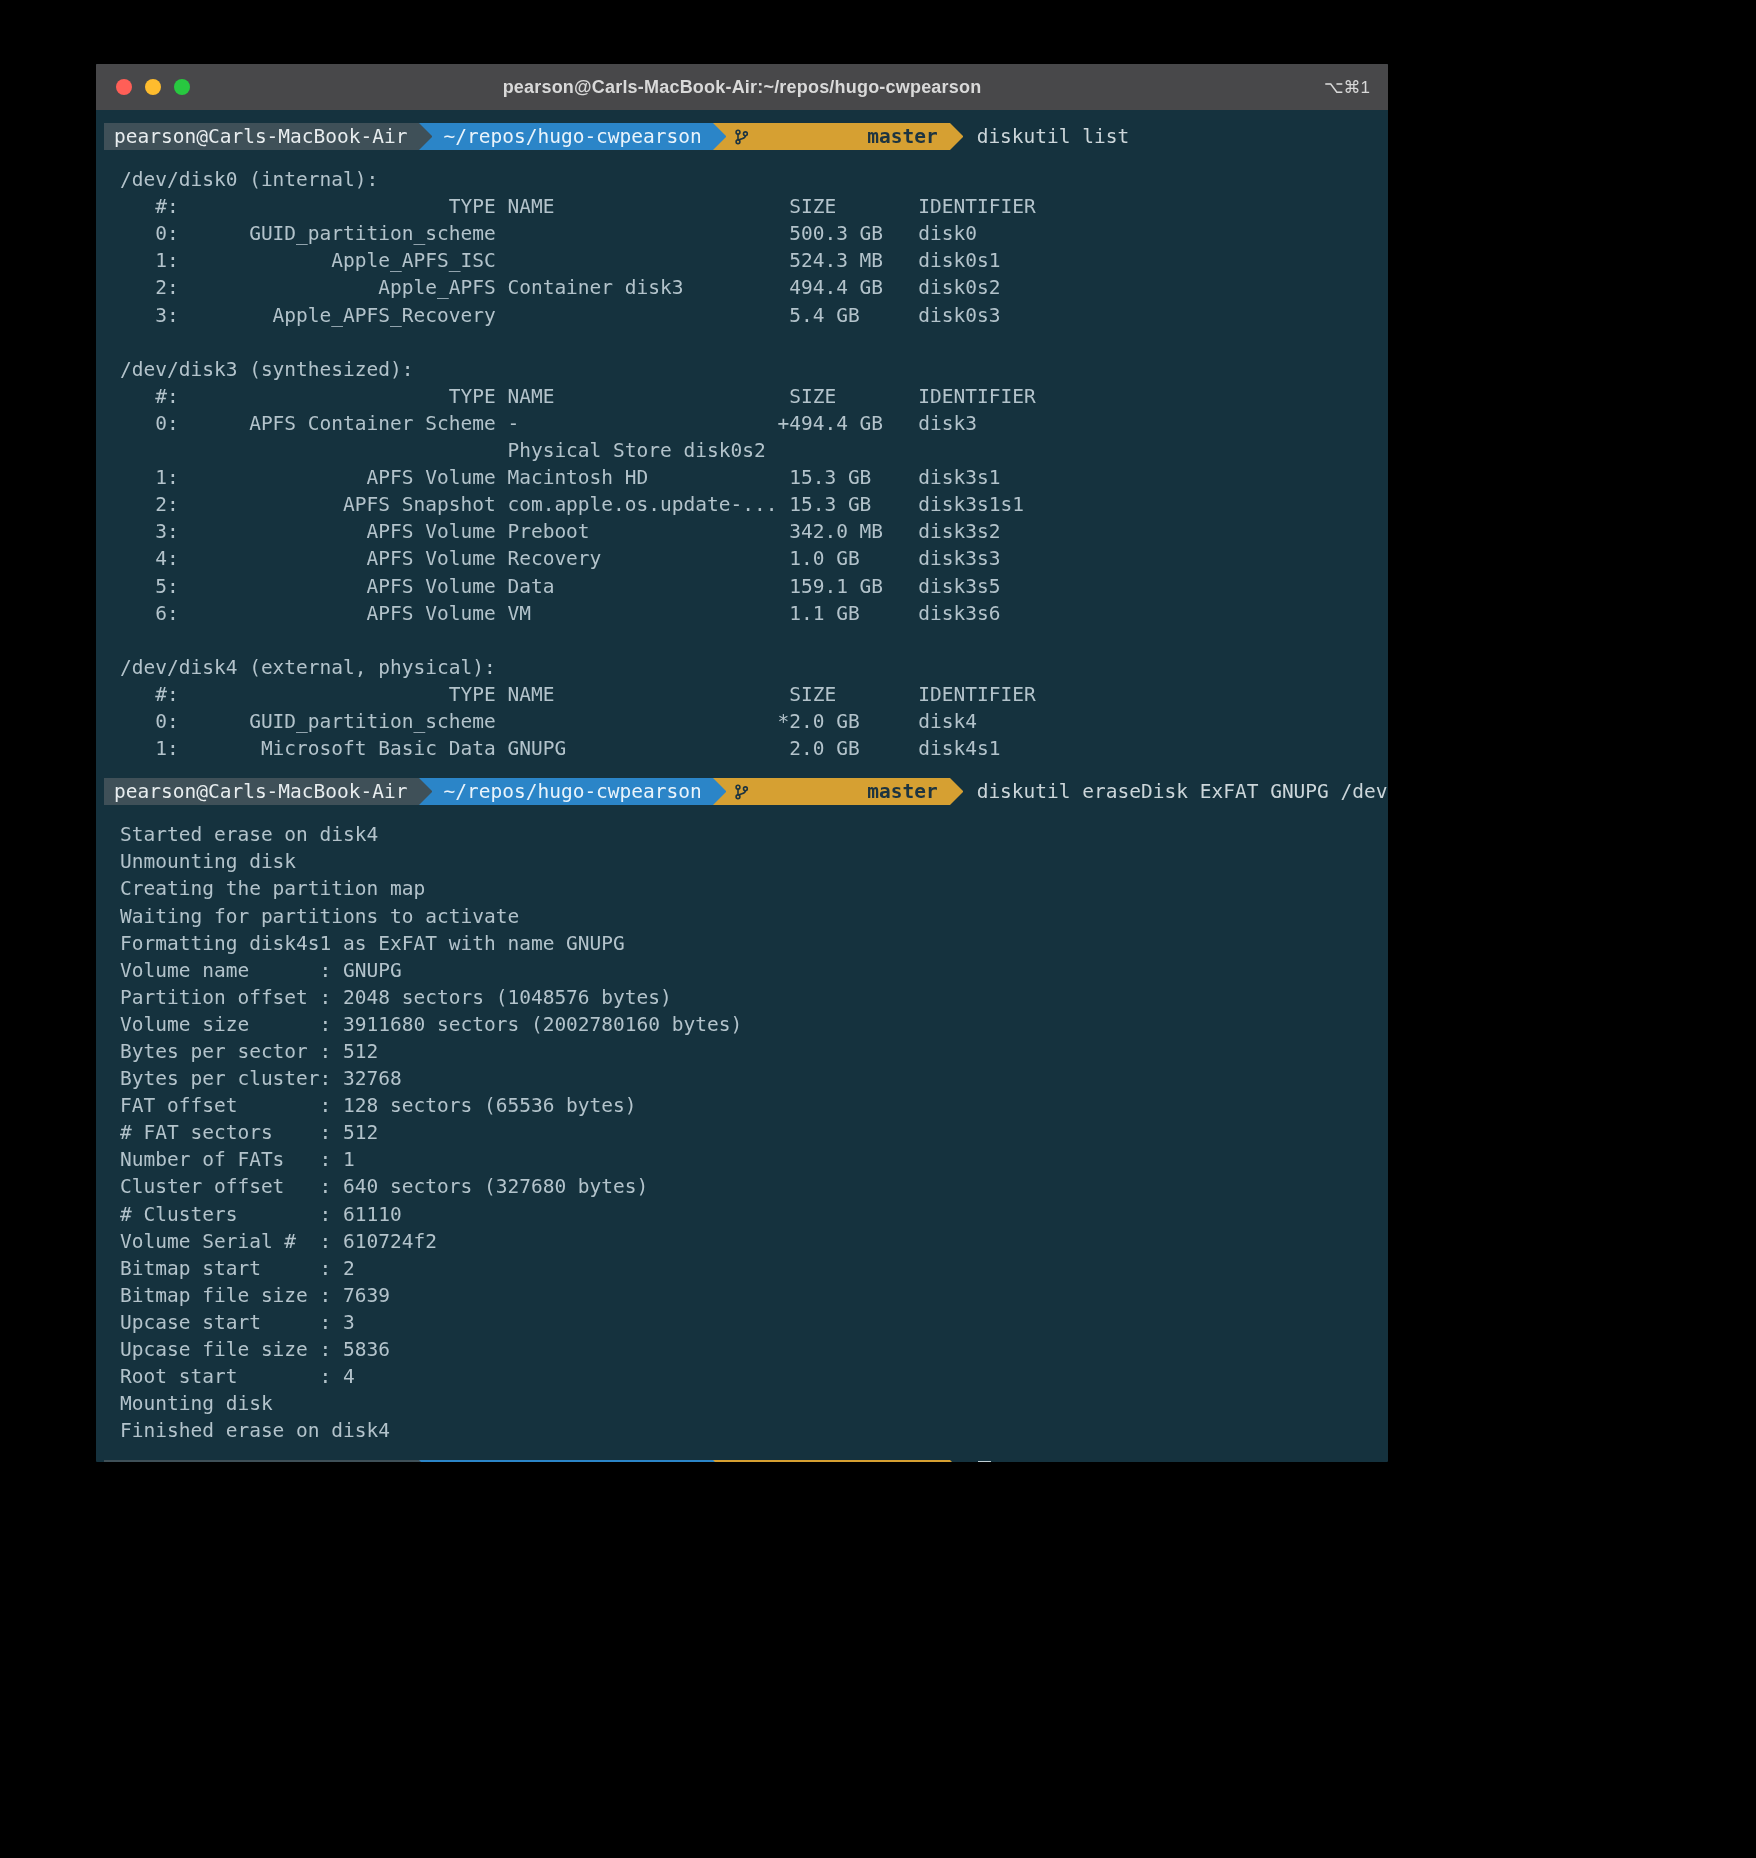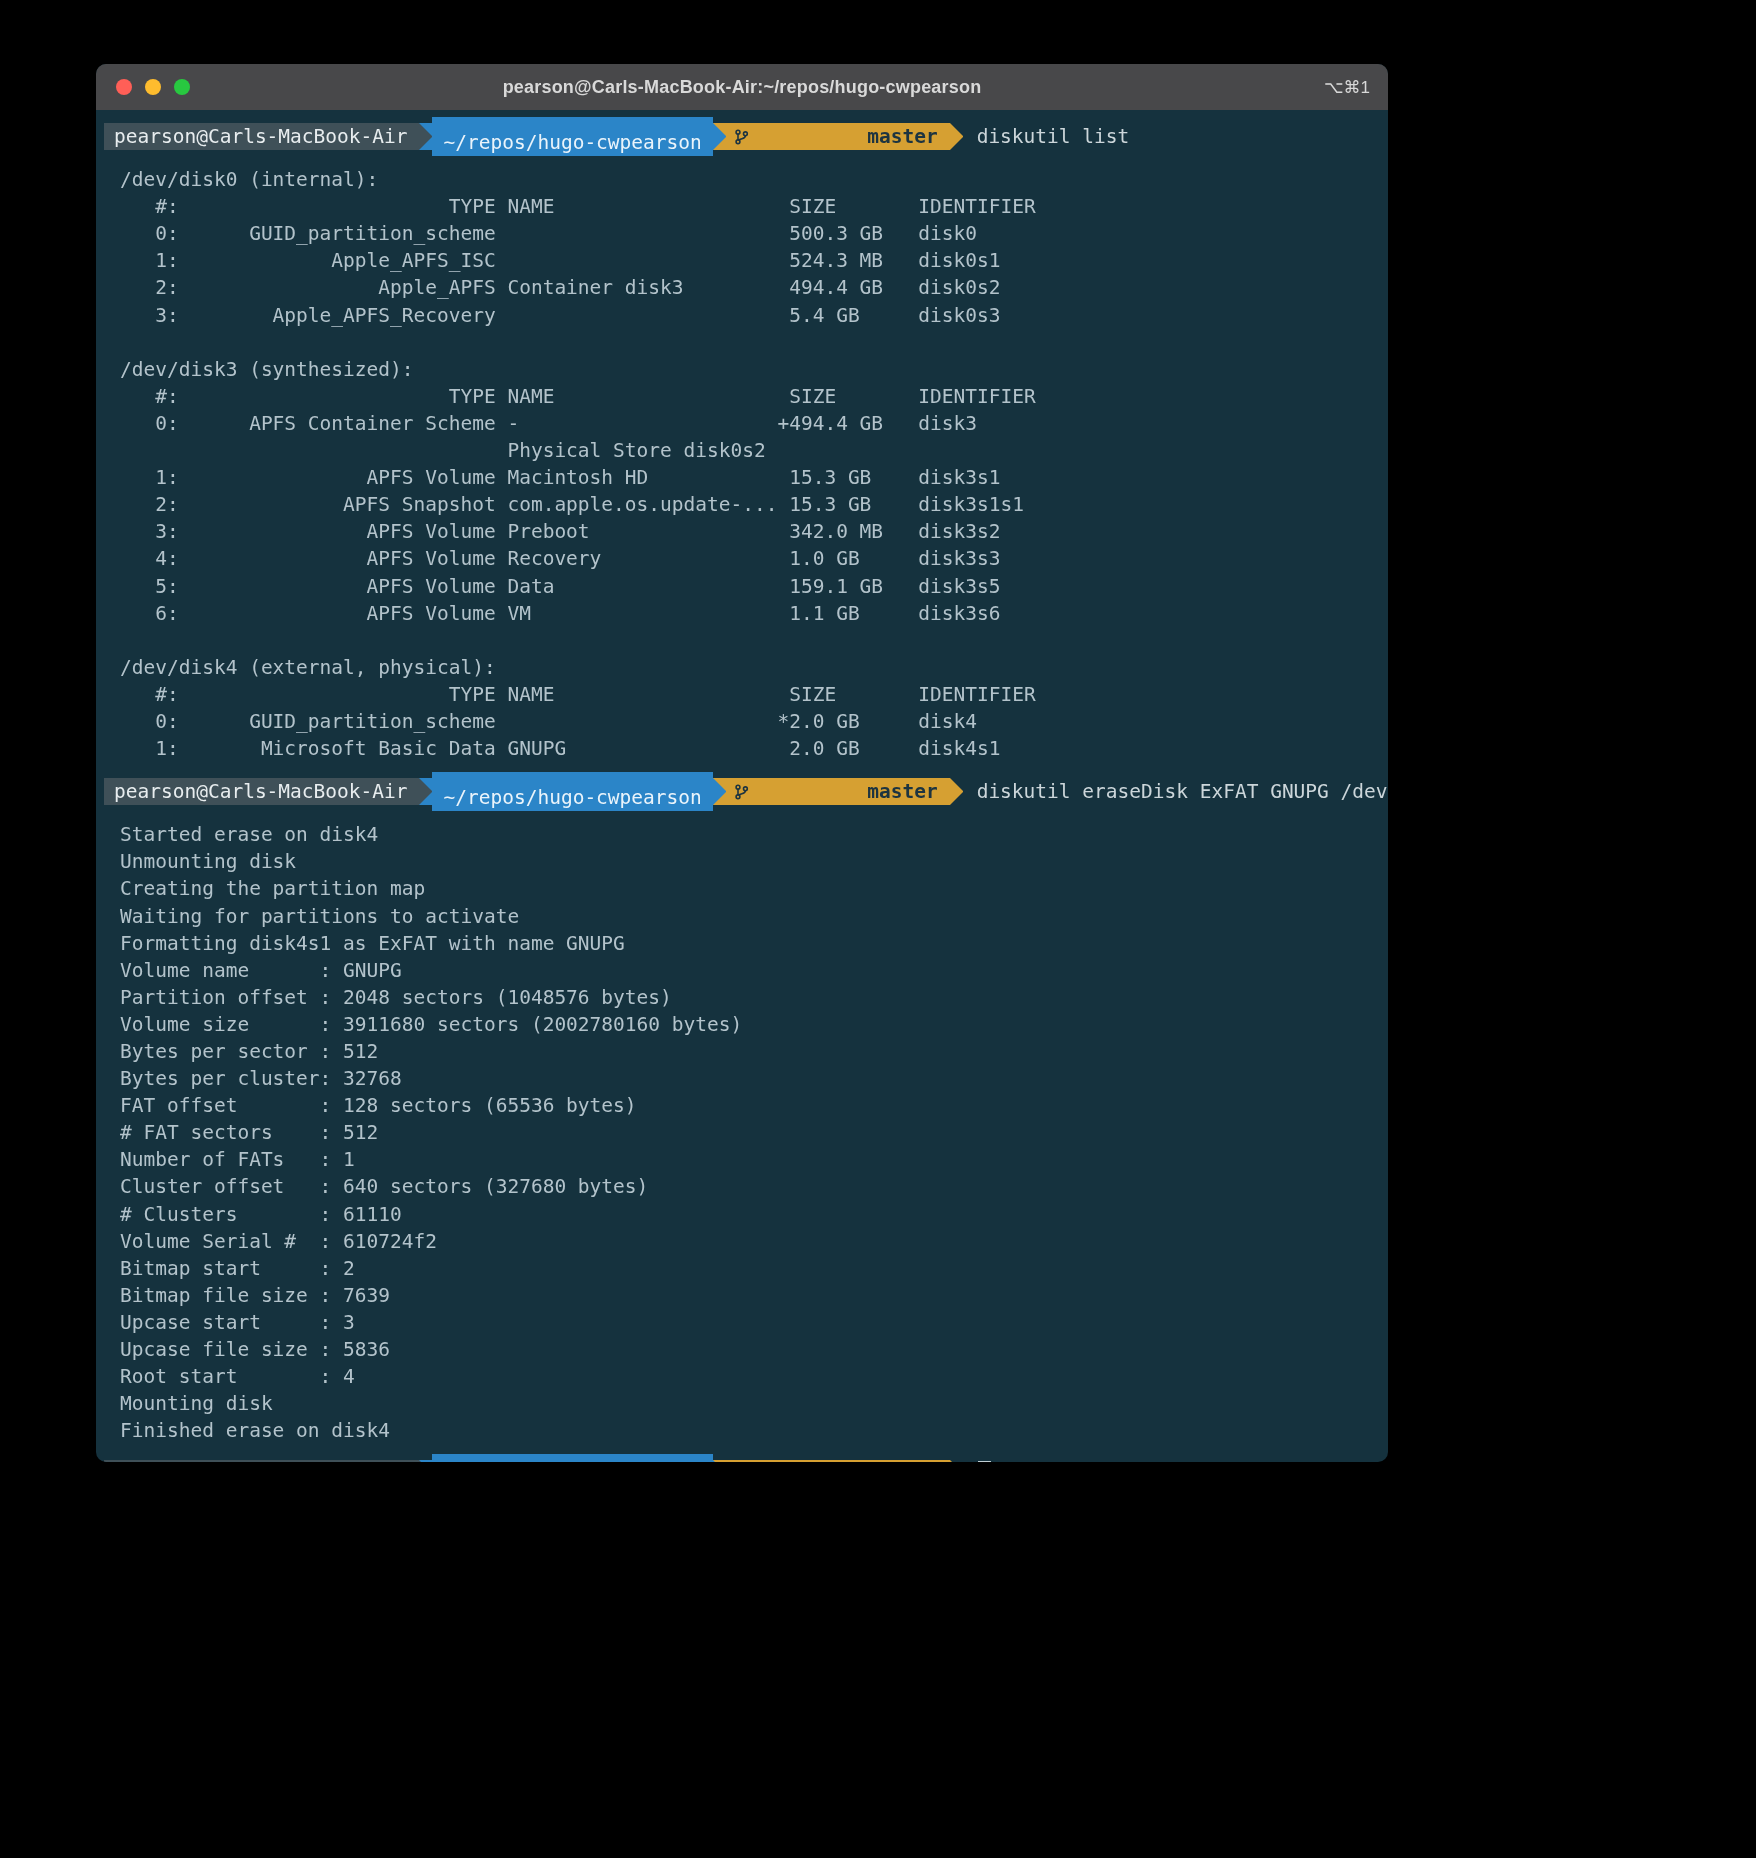--- a/index.html
+++ b/index.html
@@ -13,21 +13,21 @@
     position: relative;
     overflow: hidden;
   }
 
   .window {
     position: absolute;
     left: 96px;
     top: 64px;
     width: 1292px;
     height: 1398px;
-    border-radius: 10px;
+    border-radius: 1px;
     overflow: hidden;
     background: var(--terminal-bg, #15323e);
     box-shadow: 0 22px 70px rgba(0,0,0,0.65);
   }
 
   
   .titlebar {
     height: 46px;
     background: var(--titlebar-bg, #48484a);
     position: relative;
@@ -98,21 +98,21 @@
     display: inline-block;
   }
   .seg-user {
     background: var(--seg-user-bg, #3f5058);
     color: var(--seg-user-text, #e8edef);
     padding: 0 11px 0 10px;
   }
   .seg-path {
     background: var(--seg-path-bg, #2b85c8);
     color: var(--seg-path-text, #eaf4fb);
-    padding: 12px 11px 0 12px;
+    padding: 0 11px 0 12px;
   }
   .seg-branch {
     background: var(--seg-branch-bg, #d6a032);
     color: var(--seg-branch-text, #1d3440);
     padding: 0 12px 0 8px;
     display: inline-flex;
     align-items: center;
     gap: 16px;
     font-weight: bold;
   }

